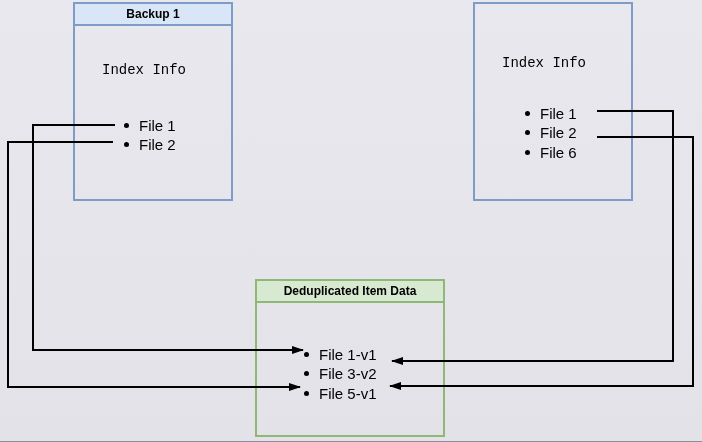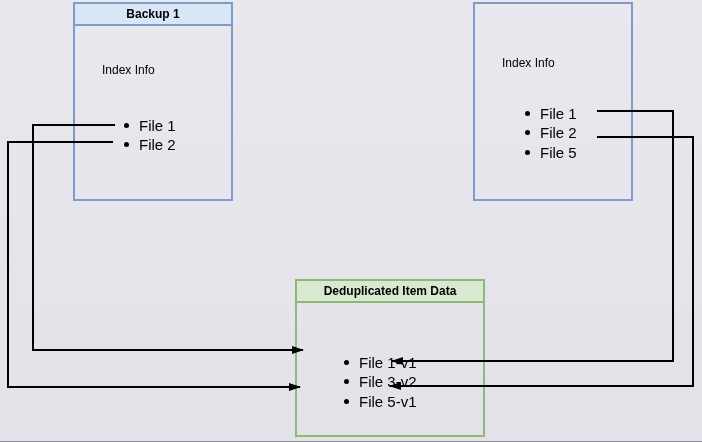--- a/index.html
+++ b/index.html
@@ -24,34 +24,34 @@
     display:flex;align-items:center;justify-content:center;
     font-size:12px;font-weight:bold;
     border-bottom:2px solid;
   }
   .node.blue{border-color:#7d9cc7;}
   .node.blue .node-header{background:#d9e6f7;border-color:#7d9cc7;}
   .node.green{border-color:#8fb877;}
   .node.green .node-header{background:#d8e9d1;border-color:#8fb877;}
   #backup1{left:73px;top:2px;width:160px;height:199px;}
   #backup2{left:473px;top:2px;width:160px;height:199px;}
-  #dedup{left:255px;top:279px;width:190px;height:158px;margin-left:40px;}
+  #dedup{left:255px;top:279px;width:190px;height:158px;}
   .body-label{
     position:absolute;
-    font-size:12px;line-height:18px;
+    font-size:14px;line-height:18px;font-family:Liberation Mono, monospace;
   }
   #backup1 .body-label{left:27px;top:57px;}
   #backup2 .body-label{left:27px;top:50px;}
   ul.files{
     position:absolute;
     list-style:none;margin:0;padding:0;
   }
   #backup1 ul.files{left:49px;top:112px;}
   #backup2 ul.files{left:50px;top:100px;}
-  #dedup ul.files{left:47px;top:72px;}
+  #dedup ul.files{left:47px;top:64px;}
   li.file-row{
     display:flex;align-items:center;
     height:19.3px;
     font-size:15px;white-space:nowrap;
   }
   .dot{
     width:5px;height:5px;border-radius:50%;
     background:#000;margin-right:10px;flex:none;
   }
   svg.connectors{
@@ -89,21 +89,21 @@
       <li class="file-row">
         <span class="dot"></span>
         <span>File 1</span>
       </li>
       <li class="file-row">
         <span class="dot"></span>
         <span>File 2</span>
       </li>
       <li class="file-row">
         <span class="dot"></span>
-        <span>File 5</span>
+        <span>File 6</span>
       </li>
     </ul>
   </div>
 
   <div class="node green" id="dedup">
     <div class="node-header">Deduplicated Item Data</div>
     <ul class="files">
       <li class="file-row">
         <span class="dot"></span>
         <span>File 1-v1</span>

